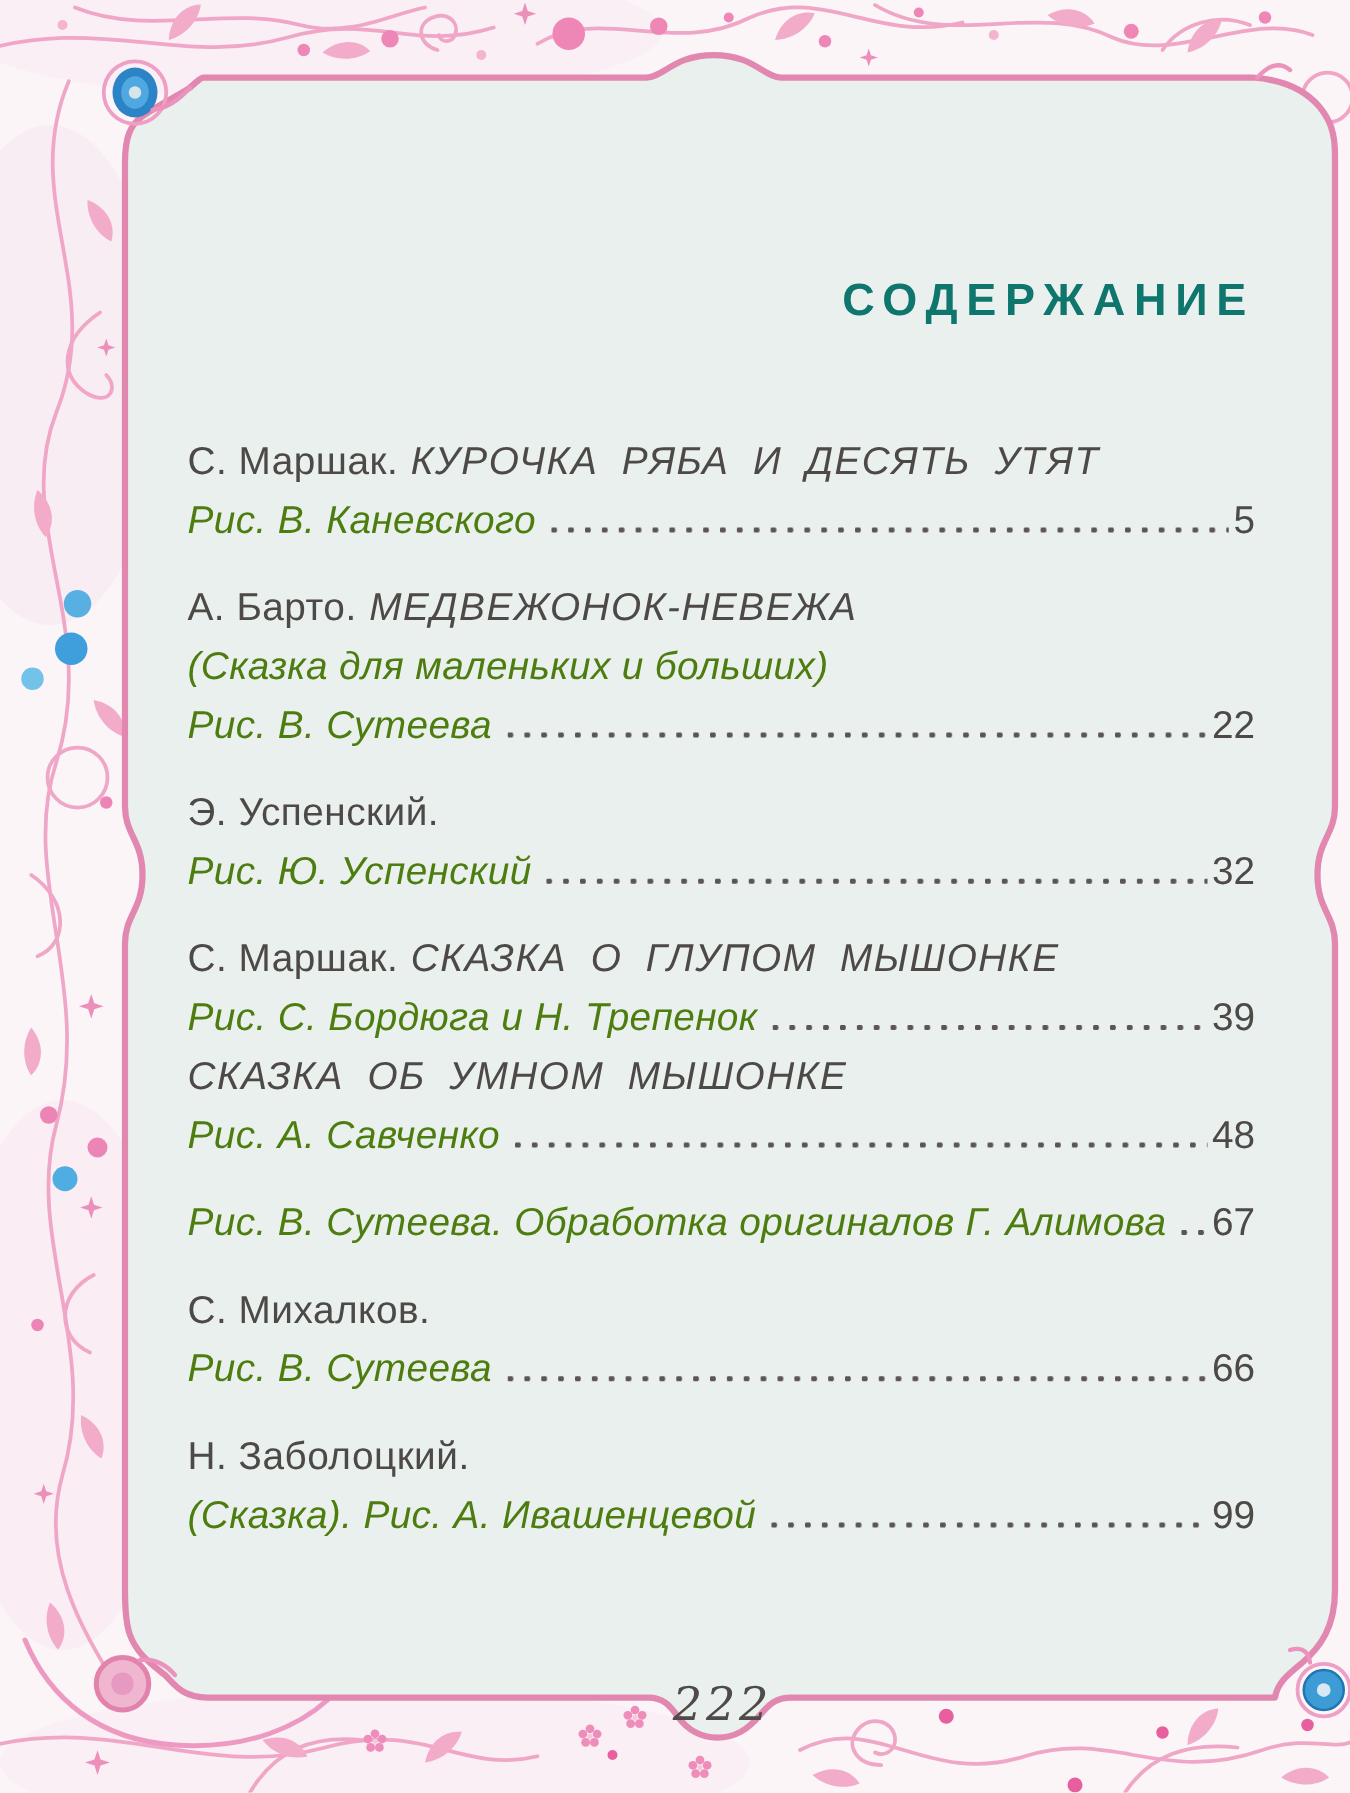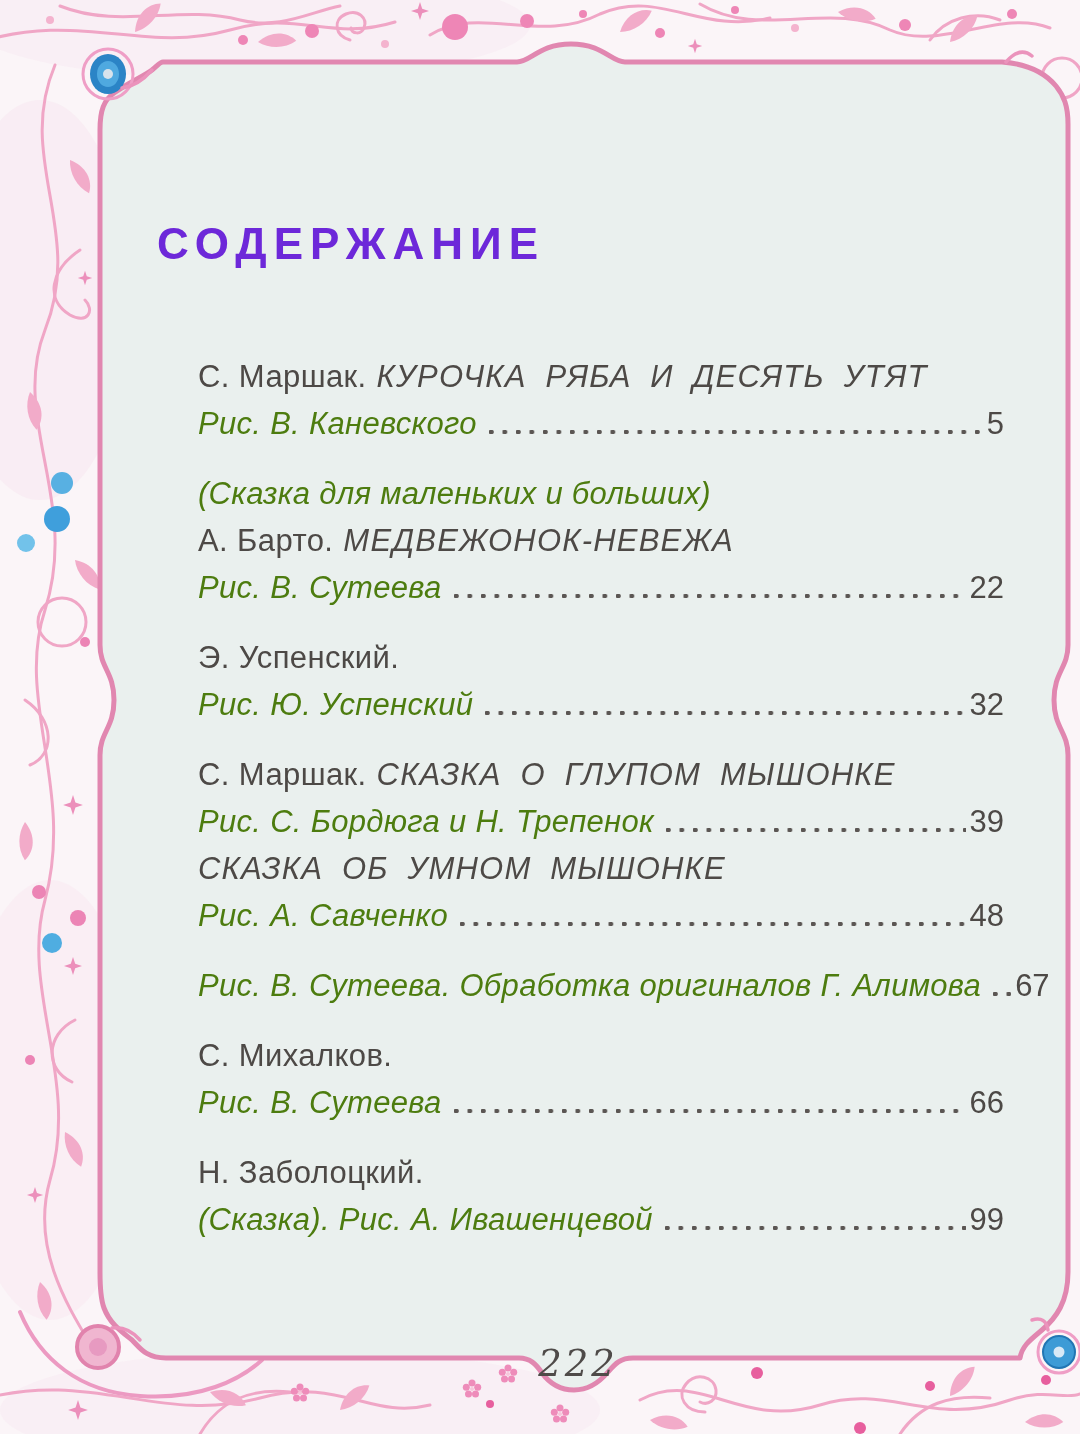--- a/index.html
+++ b/index.html
@@ -15,25 +15,25 @@
   }
   html,body{margin:0;padding:0;}
   body{
     width:1080px;height:1434px;position:relative;overflow:hidden;
     background:var(--outer-bg);
     font-family:"Liberation Sans", sans-serif;
   }
   svg.border-art{position:absolute;left:0;top:0;width:1080px;height:1434px;z-index:0;}
   .content{position:absolute;left:150px;right:76px;top:0;z-index:2;}
   .title{
-    margin:219px 0 0 0;text-align:left;
-    font-size:44px;font-weight:bold;letter-spacing:7px;text-indent:7px;
-    color:#6d28d9;
-  }
-  .toc{margin-top:84px;margin-left:48px;}
+    margin:219px 0 0 0;text-align:right;
+    font-size:36px;font-weight:bold;letter-spacing:7px;text-indent:7px;
+    color:#0f766e;
+  }
+  .toc{margin-top:84px;}
   .entry{margin-bottom:23px;}
   .line{
     font-size:31px;line-height:47px;color:var(--ink);
     display:flex;align-items:baseline;white-space:nowrap;
   }
   .prefix{margin-right:10px;letter-spacing:.4px;}
   .caps-text{letter-spacing:1.2px;word-spacing:9px;font-style:italic;}
   .italic-text{font-style:italic;letter-spacing:.3px;color:#4d7c0f;}
   .leader{
     flex:1 1 auto;min-width:18px;height:4px;margin:0 4px 0 12px;
@@ -238,28 +238,28 @@
           <span class="caps-text">КУРОЧКА РЯБА И ДЕСЯТЬ УТЯТ</span>
       </div>
       <div class="line credit-line">
         <span class="italic-text">Рис. В. Каневского</span>
         <span class="leader"></span>
         <span class="pagenum">5</span>
       </div>
     </div>
 
     <div class="entry">
-      <div class="line credit-line">
-        <span class="italic-text">(Сказка для маленьких и больших)</span>
-      </div>
       <div class="line caps-line">
         <span class="prefix">А. Барто.</span>
           <span class="caps-text">МЕДВЕЖОНОК-НЕВЕЖА</span>
       </div>
       <div class="line credit-line">
+        <span class="italic-text">(Сказка для маленьких и больших)</span>
+      </div>
+      <div class="line credit-line">
         <span class="italic-text">Рис. В. Сутеева</span>
         <span class="leader"></span>
         <span class="pagenum">22</span>
       </div>
     </div>
 
     <div class="entry">
       <div class="line caps-line">
         <span class="prefix">Э. Успенский.</span>
       </div>

